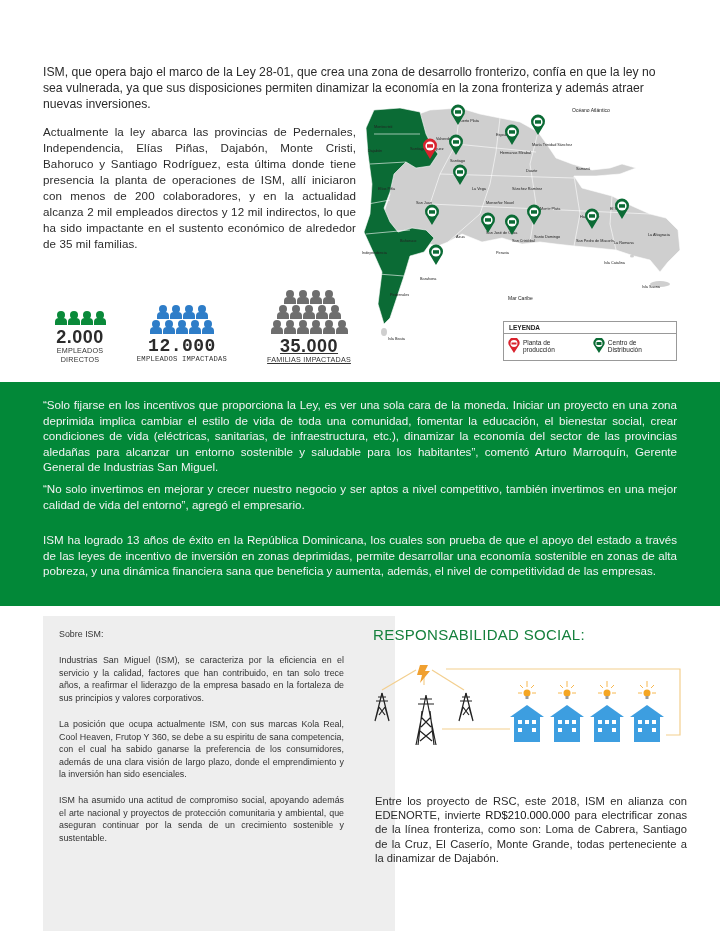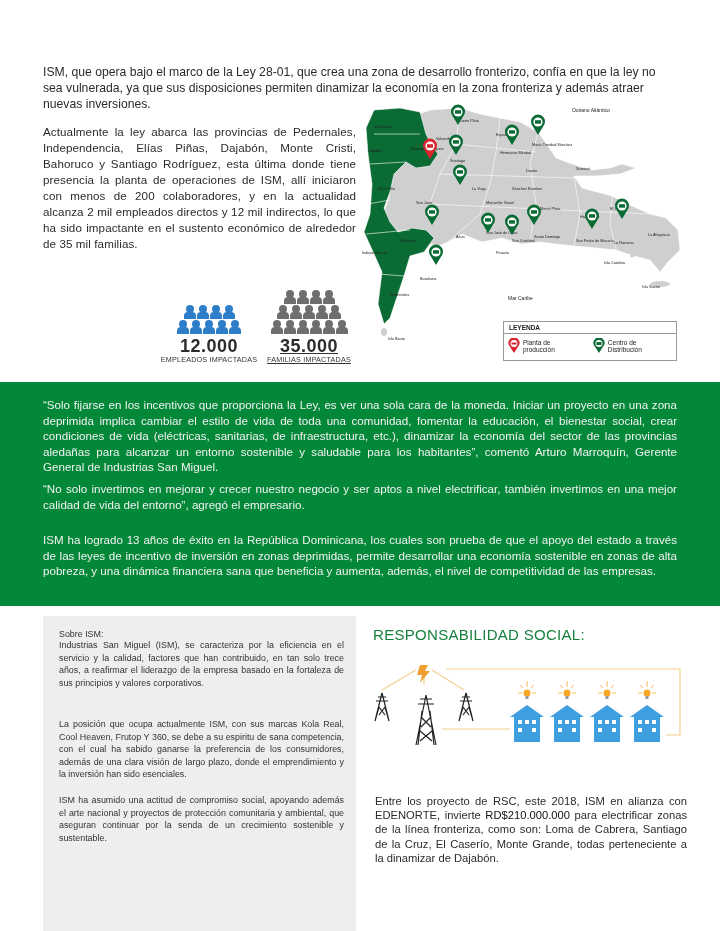--- a/index.html
+++ b/index.html
@@ -15,35 +15,59 @@
   .prow { display:flex; gap:1px; }
   .person { width:12px; height:14px; position:relative; }
   .person .h { position:absolute; left:2px; top:0; width:8px; height:8px; border-radius:50%; }
   .person .b { position:absolute; left:0; top:7px; width:12px; height:7px; border-radius:4px 4px 0 0; }
   .map { position:absolute; left:360px; top:104px; width:340px; height:256px; }
   .legend { position:absolute; left:503px; top:321px; width:172px; height:38px; border:1px solid #999; background:#fff; font-size:6.5px; color:#222; }
   .legend .lh { height:11px; border-bottom:1px solid #999; padding-left:5px; line-height:11px; font-weight:bold; }
   .legend .li { display:flex; align-items:center; padding:4px 4px 0 4px; gap:3px; }
   .green { position:absolute; left:0; top:382px; width:720px; height:224px; background:#028838; }
   .green p { position:absolute; left:43px; width:634px; margin:0; color:#f2f2f2; font-size:11.6px; line-height:15.5px; text-align:justify; }
-  .gray { position:absolute; left:43px; top:616px; width:313px; height:315px; background:#eeeeee; }
+  .gray { position:absolute; left:43px; top:616px; width:313px; height:315px; background:#eeeeee;padding-left:39px; }
   .gray .t { position:absolute; left:16px; width:285px; font-size:8.9px; line-height:12.6px; color:#333; text-align:justify; }
   .rs-title { position:absolute; left:373px; top:626px; font-size:15px; color:#15803d; letter-spacing:0.3px; }
   .illus { position:absolute; left:370px; top:665px; width:330px; height:120px; }
   .rs-text { position:absolute; left:375px; top:794px; width:312px; font-size:11.2px; line-height:14.2px; color:#2b2b2b; text-align:justify; }
   .rs-text b { font-weight:normal; color:#111; }
 </style>
 </head>
 <body>
 
 <div class="intro">ISM, que opera bajo el marco de la Ley 28-01, que crea una zona de desarrollo fronterizo, confía en que la ley no sea vulnerada, ya que sus disposiciones permiten dinamizar la economía en la zona fronteriza y además atraer nuevas inversiones.</div>
 <div class="para2">Actualmente la ley abarca las provincias de Pedernales, Independencia, Elías Piñas, Dajabón, Monte Cristi, Bahoruco y Santiago Rodríguez, esta última donde tiene presencia la planta de operaciones de ISM, allí iniciaron con menos de 200 colaboradores, y en la actualidad alcanza 2 mil empleados directos y 12 mil indirectos, lo que ha sido impactante en el sustento económico de alrededor de 35 mil familias.</div>
 
 <div class="stats">
-  <div class="stat" style="left:120px;width:98px;">
+  <div class="stat" style="left:0;width:80px;">
+    <div class="people">
+        <div class="prow">
+          <div class="person">
+            <div class="h" style="background:#0a8a3a"></div>
+            <div class="b" style="background:#0a8a3a"></div>
+          </div>
+          <div class="person">
+            <div class="h" style="background:#0a8a3a"></div>
+            <div class="b" style="background:#0a8a3a"></div>
+          </div>
+          <div class="person">
+            <div class="h" style="background:#0a8a3a"></div>
+            <div class="b" style="background:#0a8a3a"></div>
+          </div>
+          <div class="person">
+            <div class="h" style="background:#0a8a3a"></div>
+            <div class="b" style="background:#0a8a3a"></div>
+          </div>
+        </div>
+      </div>
+    <div class="num">2.000</div>
+    <div class="lbl">EMPLEADOS DIRECTOS</div>
+  </div>
+  <div class="stat" style="left:93px;width:98px;font-family:Liberation Mono, monospace;">
     <div class="people">
         <div class="prow">
           <div class="person">
             <div class="h" style="background:#2e7dc8"></div>
             <div class="b" style="background:#2e7dc8"></div>
           </div>
           <div class="person">
             <div class="h" style="background:#2e7dc8"></div>
             <div class="b" style="background:#2e7dc8"></div>
           </div>
@@ -304,27 +328,27 @@
           <circle cx="6" cy="5.5" r="3.5" fill="#fff"></circle>
           <rect x="3.5" y="4" width="5" height="3" fill="#0b6b35"></rect>
         </svg>
       <span>Centro de Distribución</span>
     </div>
   </div>
 </div>
 
 <div class="green">
   <p style="top:15px">“Solo fijarse en los incentivos que proporciona la Ley, es ver una sola cara de la moneda. Iniciar un proyecto en una zona deprimida implica cambiar el estilo de vida de toda una comunidad, fomentar la educación, el bienestar social, crear condiciones de vida (eléctricas, sanitarias, de infraestructura, etc.), dinamizar la economía del sector de las provincias aledañas para alcanzar un entorno sostenible y saludable para los habitantes”, comentó Arturo Marroquín, Gerente General de Industrias San Miguel.</p>
-  <p style="top:99px">“No solo invertimos en mejorar y crecer nuestro negocio y ser aptos a nivel electrificar, también invertimos en una mejor calidad de vida del entorno”, agregó el empresario.</p>
+  <p style="top:99px">“No solo invertimos en mejorar y crecer nuestro negocio y ser aptos a nivel competitivo, también invertimos en una mejor calidad de vida del entorno”, agregó el empresario.</p>
   <p style="top:150px">ISM ha logrado 13 años de éxito en la República Dominicana, los cuales son prueba de que el apoyo del estado a través de las leyes de incentivo de inversión en zonas deprimidas, permite desarrollar una economía sostenible en zonas de alta pobreza, y una dinámica financiera sana que beneficia y aumenta, además, el nivel de competitividad de las empresas.</p>
 </div>
 
 <div class="gray">
   <div class="t" style="top:12px">Sobre ISM:</div>
-  <div class="t" style="top:23px">Industrias San Miguel (ISM), se caracteriza por la eficiencia en el servicio y la calidad, factores que han contribuido, en tan solo trece años, a reafirmar el liderazgo de la empresa basado en la fortaleza de sus principios y valores corporativos.</div>
+  <div class="t" style="top:38px">Industrias San Miguel (ISM), se caracteriza por la eficiencia en el servicio y la calidad, factores que han contribuido, en tan solo trece años, a reafirmar el liderazgo de la empresa basado en la fortaleza de sus principios y valores corporativos.</div>
   <div class="t" style="top:102px">La posición que ocupa actualmente ISM, con sus marcas Kola Real, Cool Heaven, Frutop Y 360, se debe a su espiritu de sana competencia, con el cual ha sabido ganarse la preferencia de los consumidores, además de una clara visión de largo plazo, donde el emprendimiento y la inversión han sido esenciales.</div>
   <div class="t" style="top:178px">ISM ha asumido una actitud de compromiso social, apoyando además el arte nacional y proyectos de protección comunitaria y ambiental, que aseguran continuar por la senda de un crecimiento sostenible y sustentable.</div>
 </div>
 
 <div class="rs-title">RESPONSABILIDAD SOCIAL:</div>
 <div class="illus">
   <svg width="330" height="120" viewBox="0 0 330 120">
     <g stroke="#f3cf8e" stroke-width="1.2" fill="none">
       <path d="M12,25 L46,5"></path>
         <path d="M62,5 L94,25"></path>

